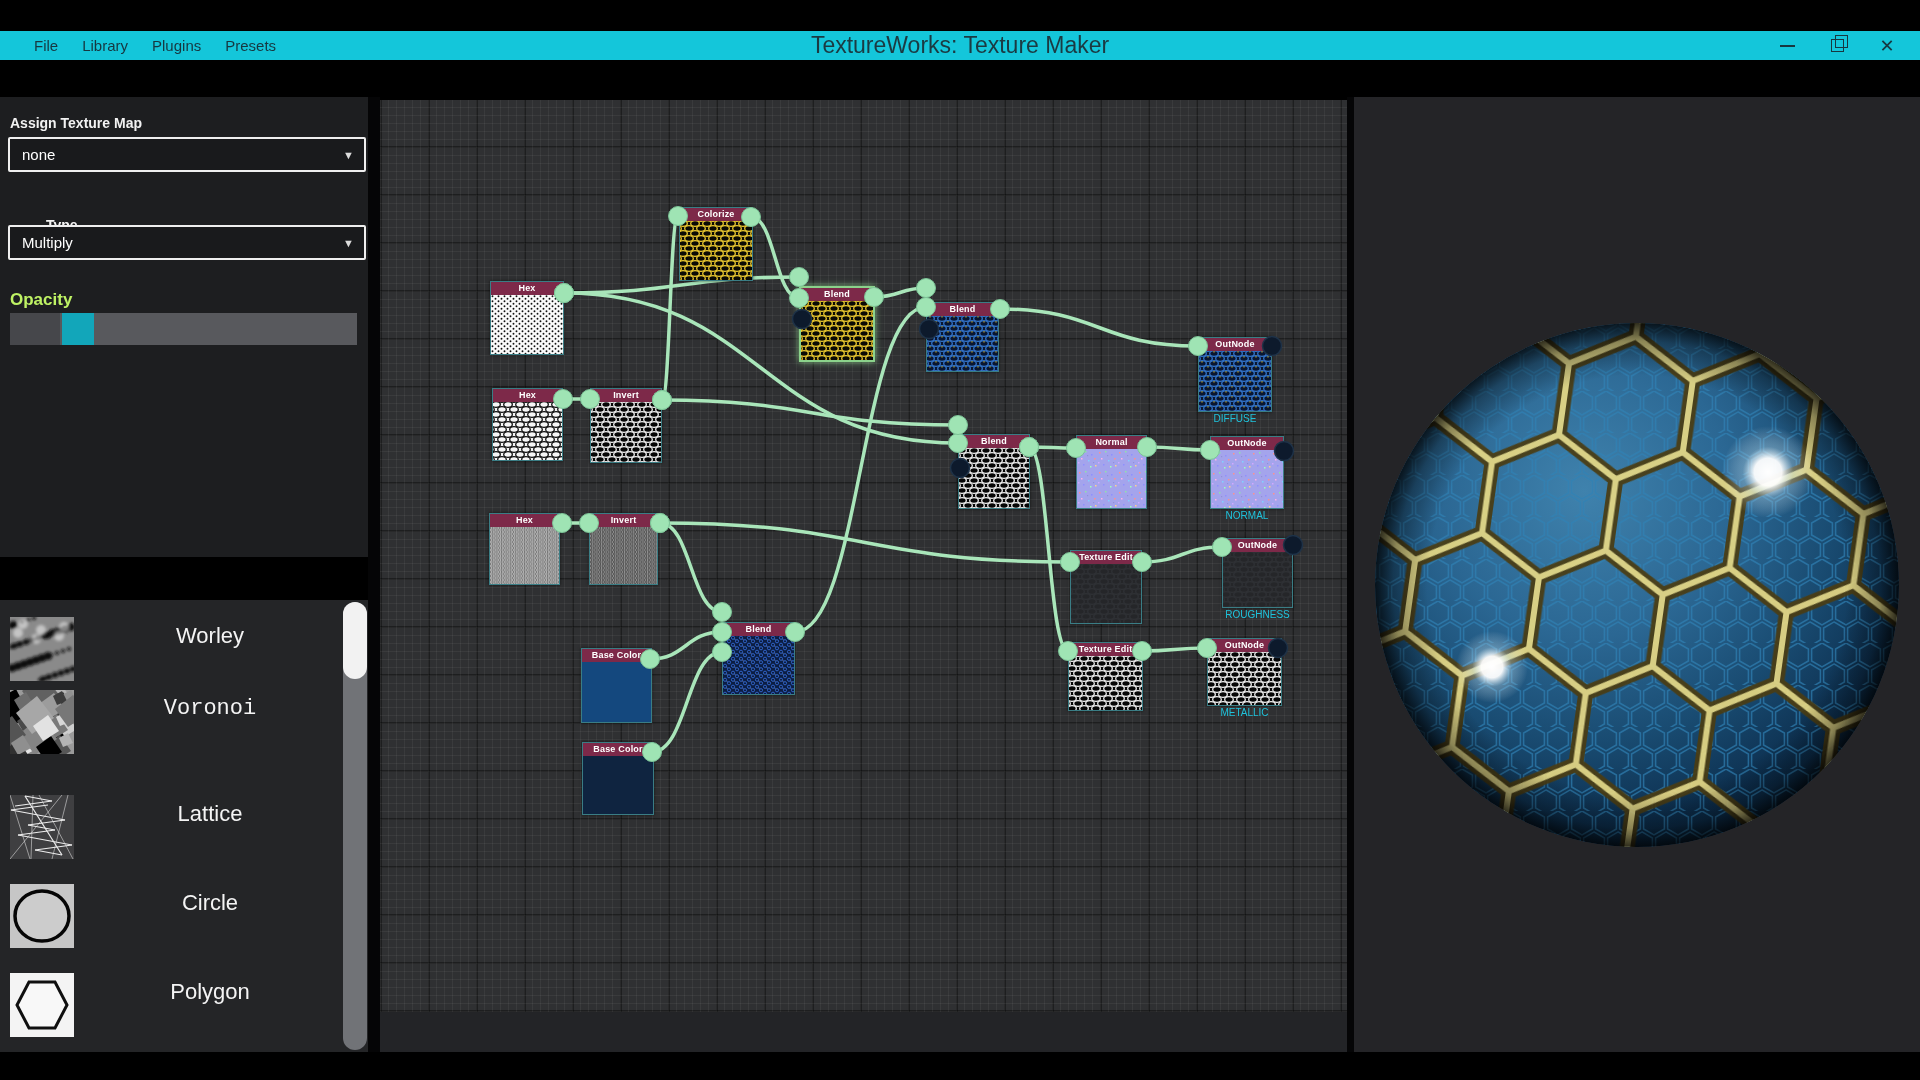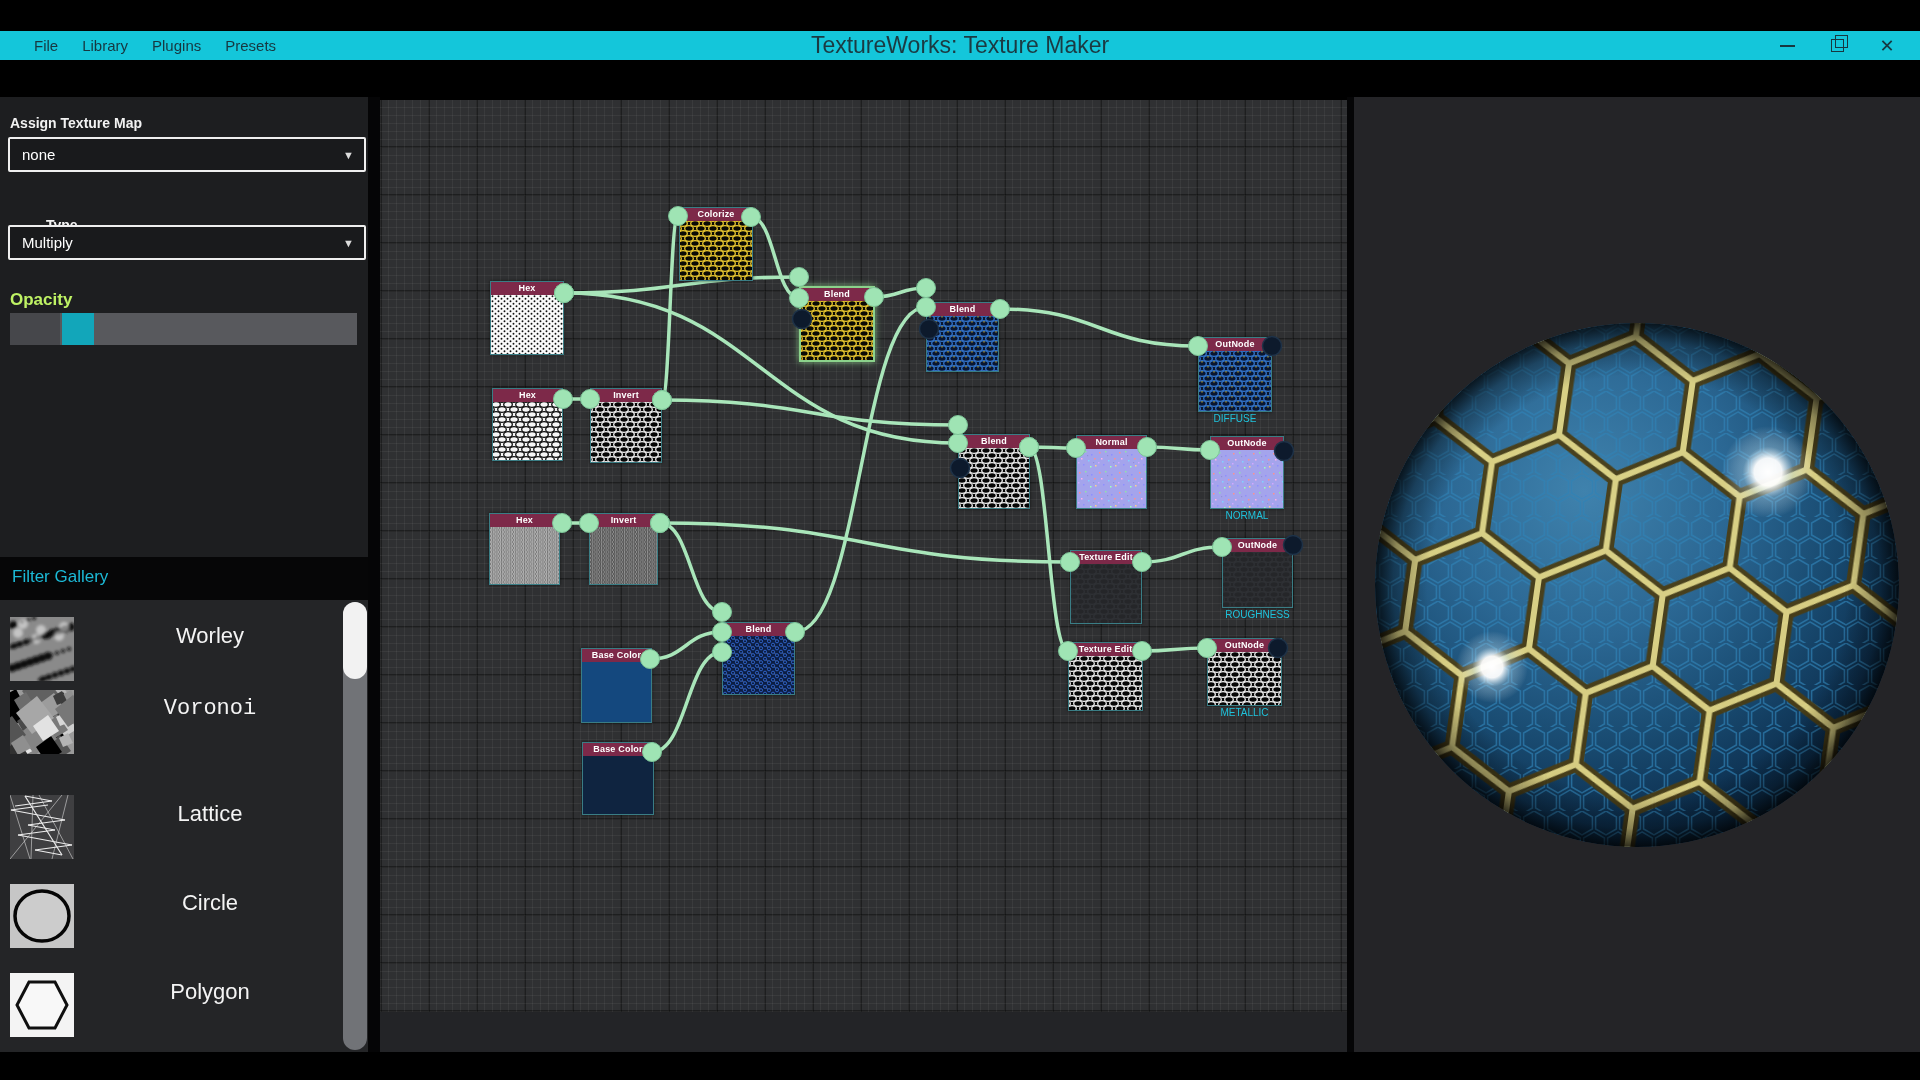--- a/index.html
+++ b/index.html
@@ -120,23 +120,20 @@
       <span>Multiply</span>
       <span class="chev">▼</span>
     </div>
     <span class="opacity-label">Opacity</span>
     <div class="slider">
       <div class="seg"></div>
       <div class="thumb" id="opacity-thumb" style="left: 52px;"></div>
     </div>
   </div>
 
-  <div class="gallery-header">
-    <span>Filter Gallery</span>
-  </div>
 
   <div class="gallery" id="gallery">
     <div class="g-scroll-track">
       <div class="g-scroll-thumb"></div>
     </div>
   <div class="gallery-item" style="top: 15px;">
         <div class="gallery-thumb"><svg width="64" height="64">
             <rect width="64" height="64" fill="#8a8a8a"></rect>
             <g filter="url(#f-blur)">
               <circle cx="0" cy="9" r="2" fill="#0d0d0d"></circle>

